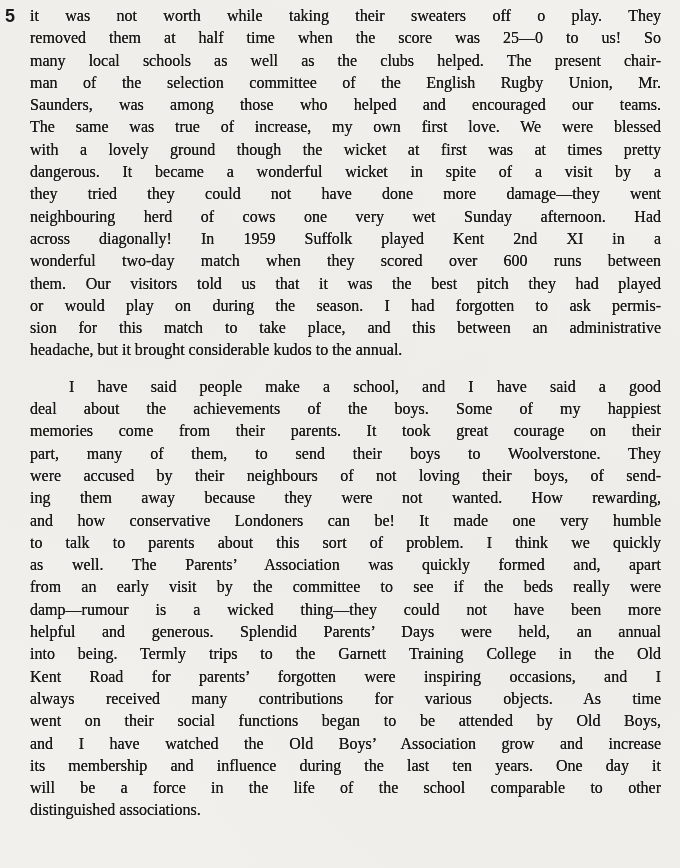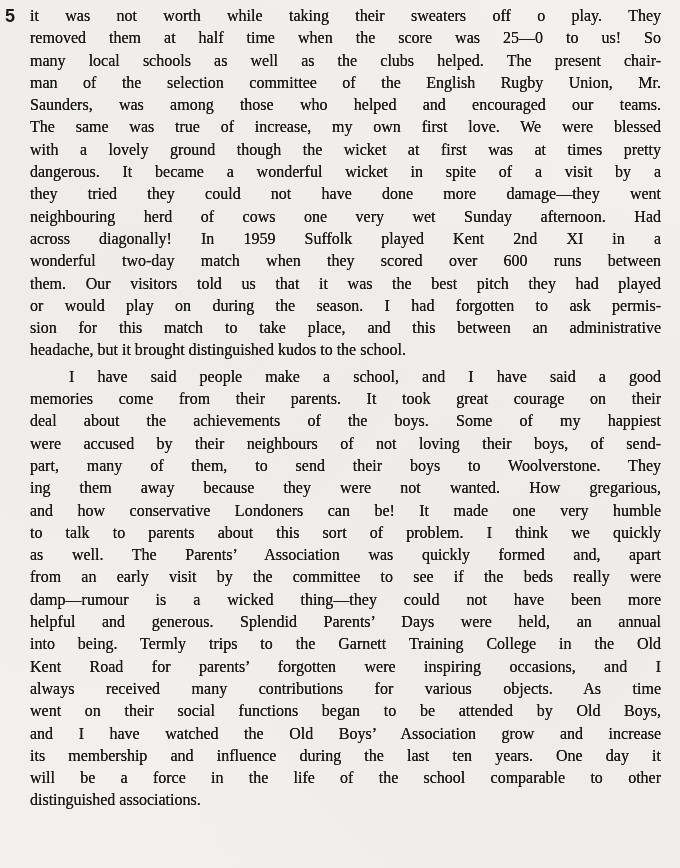--- a/index.html
+++ b/index.html
@@ -35,21 +35,21 @@
     position: absolute;
     left: 30px;
     top: 5px;
     width: 631px;
   }
   .para {
     margin: 0;
     padding: 0;
   }
   .para + .para {
-    margin-top: 4px;
+    margin-top: 14px;
     font-family: Liberation Serif, serif;
   }
   .line {
     font-size: 16px;
     line-height: 22.3px;
     text-align: justify;
     text-align-last: justify;
     white-space: normal;
     
     text-shadow: 0 0 0.5px currentColor;
@@ -76,29 +76,29 @@
         <div class="line">The same was true of increase, my own first love. We were blessed</div>
         <div class="line">with a lovely ground though the wicket at first was at times pretty</div>
         <div class="line">dangerous. It became a wonderful wicket in spite of a visit by a</div>
         <div class="line">they tried they could not have done more damage—they went</div>
         <div class="line">neighbouring herd of cows one very wet Sunday afternoon. Had</div>
         <div class="line">across diagonally! In 1959 Suffolk played Kent 2nd XI in a</div>
         <div class="line">wonderful two-day match when they scored over 600 runs between</div>
         <div class="line">them. Our visitors told us that it was the best pitch they had played</div>
         <div class="line">or would play on during the season. I had forgotten to ask permis-</div>
         <div class="line">sion for this match to take place, and this between an administrative</div>
-        <div class="line last">headache, but it brought distinguished kudos to the school.</div>
+        <div class="line last">headache, but it brought considerable kudos to the annual.</div>
       </div>
       <div class="para indented">
         <div class="line">I have said people make a school, and I have said a good</div>
+        <div class="line">deal about the achievements of the boys. Some of my happiest</div>
         <div class="line">memories come from their parents. It took great courage on their</div>
-        <div class="line">deal about the achievements of the boys. Some of my happiest</div>
+        <div class="line">part, many of them, to send their boys to Woolverstone. They</div>
         <div class="line">were accused by their neighbours of not loving their boys, of send-</div>
-        <div class="line">part, many of them, to send their boys to Woolverstone. They</div>
-        <div class="line">ing them away because they were not wanted. How gregarious,</div>
+        <div class="line">ing them away because they were not wanted. How rewarding,</div>
         <div class="line">and how conservative Londoners can be! It made one very humble</div>
         <div class="line">to talk to parents about this sort of problem. I think we quickly</div>
         <div class="line">as well. The Parents’ Association was quickly formed and, apart</div>
         <div class="line">from an early visit by the committee to see if the beds really were</div>
         <div class="line">damp—rumour is a wicked thing—they could not have been more</div>
         <div class="line">helpful and generous. Splendid Parents’ Days were held, an annual</div>
         <div class="line">into being. Termly trips to the Garnett Training College in the Old</div>
         <div class="line">Kent Road for parents’ forgotten were inspiring occasions, and I</div>
         <div class="line">always received many contributions for various objects. As time</div>
         <div class="line">went on their social functions began to be attended by Old Boys,</div>

